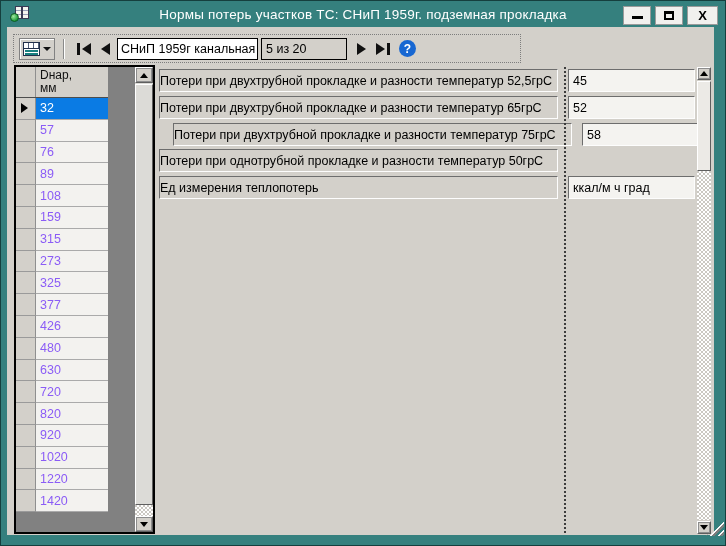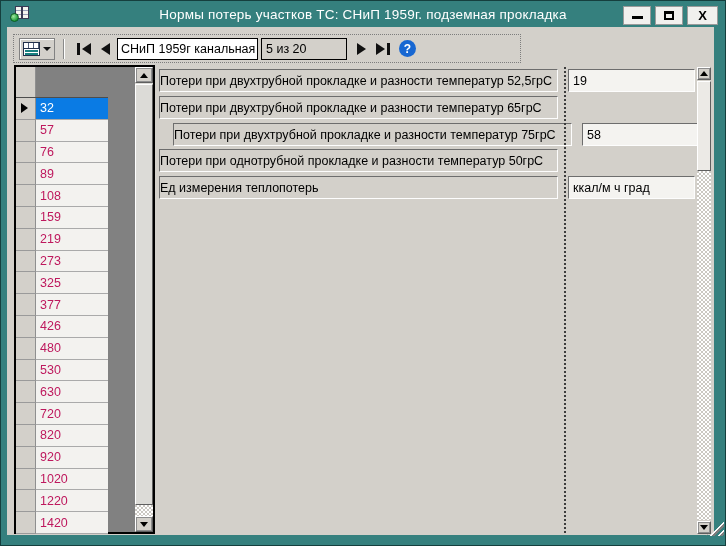--- a/index.html
+++ b/index.html
@@ -66,21 +66,21 @@
   .grid{ position:absolute; left:13px; top:64px; width:141px; height:469px;
          background:#818181; border:2px solid #000; }
   .grid-header{ display:flex; height:31px; border-bottom:1px solid #4d4d4d; width:92px; }
   .gh-sel{ width:20px; background:#d3d0ca; border-right:1px solid #8f8f8f; }
   .gh-data{ width:72px; background:#d3d0ca; font-size:12px; line-height:13px; padding:2px 0 0 4px; color:#111;}
   .grid-body{ width:92px; }
   .grow{ display:flex; height:21.8px; }
   .gsel{ width:20px; background:#d3d0ca; border-right:1px solid #8f8f8f; border-bottom:1px solid #9a9a9a;
          display:flex; align-items:center; justify-content:center;}
   .gcell{ width:72px; background:#f3f2ef; border-bottom:1px solid #aaa; font-size:12.5px;
-          display:flex; align-items:center; padding-left:4px; color:#be185d;}
+          display:flex; align-items:center; padding-left:4px; color:#8b5cf6;}
   .grow.sel .gcell{ background:#0a7be4; color:#fff; }
   .selarrow{ width:0; height:0; border-top:5px solid transparent; border-bottom:5px solid transparent;
              border-left:7px solid #000; margin-right:2px;}
   
   .vsb{ position:absolute; top:0; right:0; width:18px; height:100%; background:#dcdbd7; }
   .sb-btn{ position:absolute; left:0; width:100%; background:#d3d0ca;
            border:1px solid; border-color:#fff #5f5f5f #5f5f5f #fff; box-shadow:0 0 0 1px #8d8d8d inset;
            display:flex; align-items:center; justify-content:center;}
   .sb-up{ top:0; height:16px; }
   .sb-down{ bottom:0; height:16px; }
@@ -164,20 +164,24 @@
     <div class="navbtn">
       <span class="tri-r"></span>
         <span class="bar-v"></span>
     </div>
     <div class="helpbtn">?</div>
   </div>
 
   <div class="grid">
     <div class="grid-header">
       <div class="gh-sel"></div>
+      <div class="gh-data">
+        <span>Dнар,</span><br>
+        <span>мм</span>
+      </div>
     </div>
     <div class="grid-body">
         <div class="grow sel">
           <div class="gsel">
             <span class="selarrow"></span>
           </div>
           <div class="gcell">32</div>
         </div>
         <div class="grow">
           <div class="gsel"></div>
@@ -194,45 +198,41 @@
         <div class="grow">
           <div class="gsel"></div>
           <div class="gcell">108</div>
         </div>
         <div class="grow">
           <div class="gsel"></div>
           <div class="gcell">159</div>
         </div>
         <div class="grow">
           <div class="gsel"></div>
-          <div class="gcell">219</div>
+          <div class="gcell">315</div>
         </div>
         <div class="grow">
           <div class="gsel"></div>
           <div class="gcell">273</div>
         </div>
         <div class="grow">
           <div class="gsel"></div>
           <div class="gcell">325</div>
         </div>
         <div class="grow">
           <div class="gsel"></div>
           <div class="gcell">377</div>
         </div>
         <div class="grow">
           <div class="gsel"></div>
           <div class="gcell">426</div>
         </div>
         <div class="grow">
           <div class="gsel"></div>
           <div class="gcell">480</div>
-        </div>
-        <div class="grow">
-          <div class="gsel"></div>
-          <div class="gcell">530</div>
         </div>
         <div class="grow">
           <div class="gsel"></div>
           <div class="gcell">630</div>
         </div>
         <div class="grow">
           <div class="gsel"></div>
           <div class="gcell">720</div>
         </div>
         <div class="grow">
@@ -264,24 +264,25 @@
       <div class="grid-dither dither"></div>
       <div class="sb-btn sb-down">
           <span class="arr-down"></span>
         </div>
     </div>
   </div>
 
   <div class="fields">
       <div class="frow" style="top: 2px;">
         <div class="field-label">Потери при двухтрубной прокладке и разности температур 52,5грС</div>
-        <div class="field-value">19</div>
+        <div class="field-value">45</div>
       </div>
       <div class="frow" style="top: 29px;">
         <div class="field-label">Потери при двухтрубной прокладке и разности температур 65грС</div>
+        <div class="field-value">52</div>
       </div>
       <div class="frow" style="top: 56px; margin-left: 14px;">
         <div class="field-label">Потери при двухтрубной прокладке и разности температур 75грС</div>
         <div class="field-value">58</div>
       </div>
       <div class="frow" style="top: 82px;">
         <div class="field-label">Потери при однотрубной прокладке и разности температур 50грС</div>
       </div>
       <div class="frow" style="top: 109px;">
         <div class="field-label">Ед измерения теплопотерь</div>

